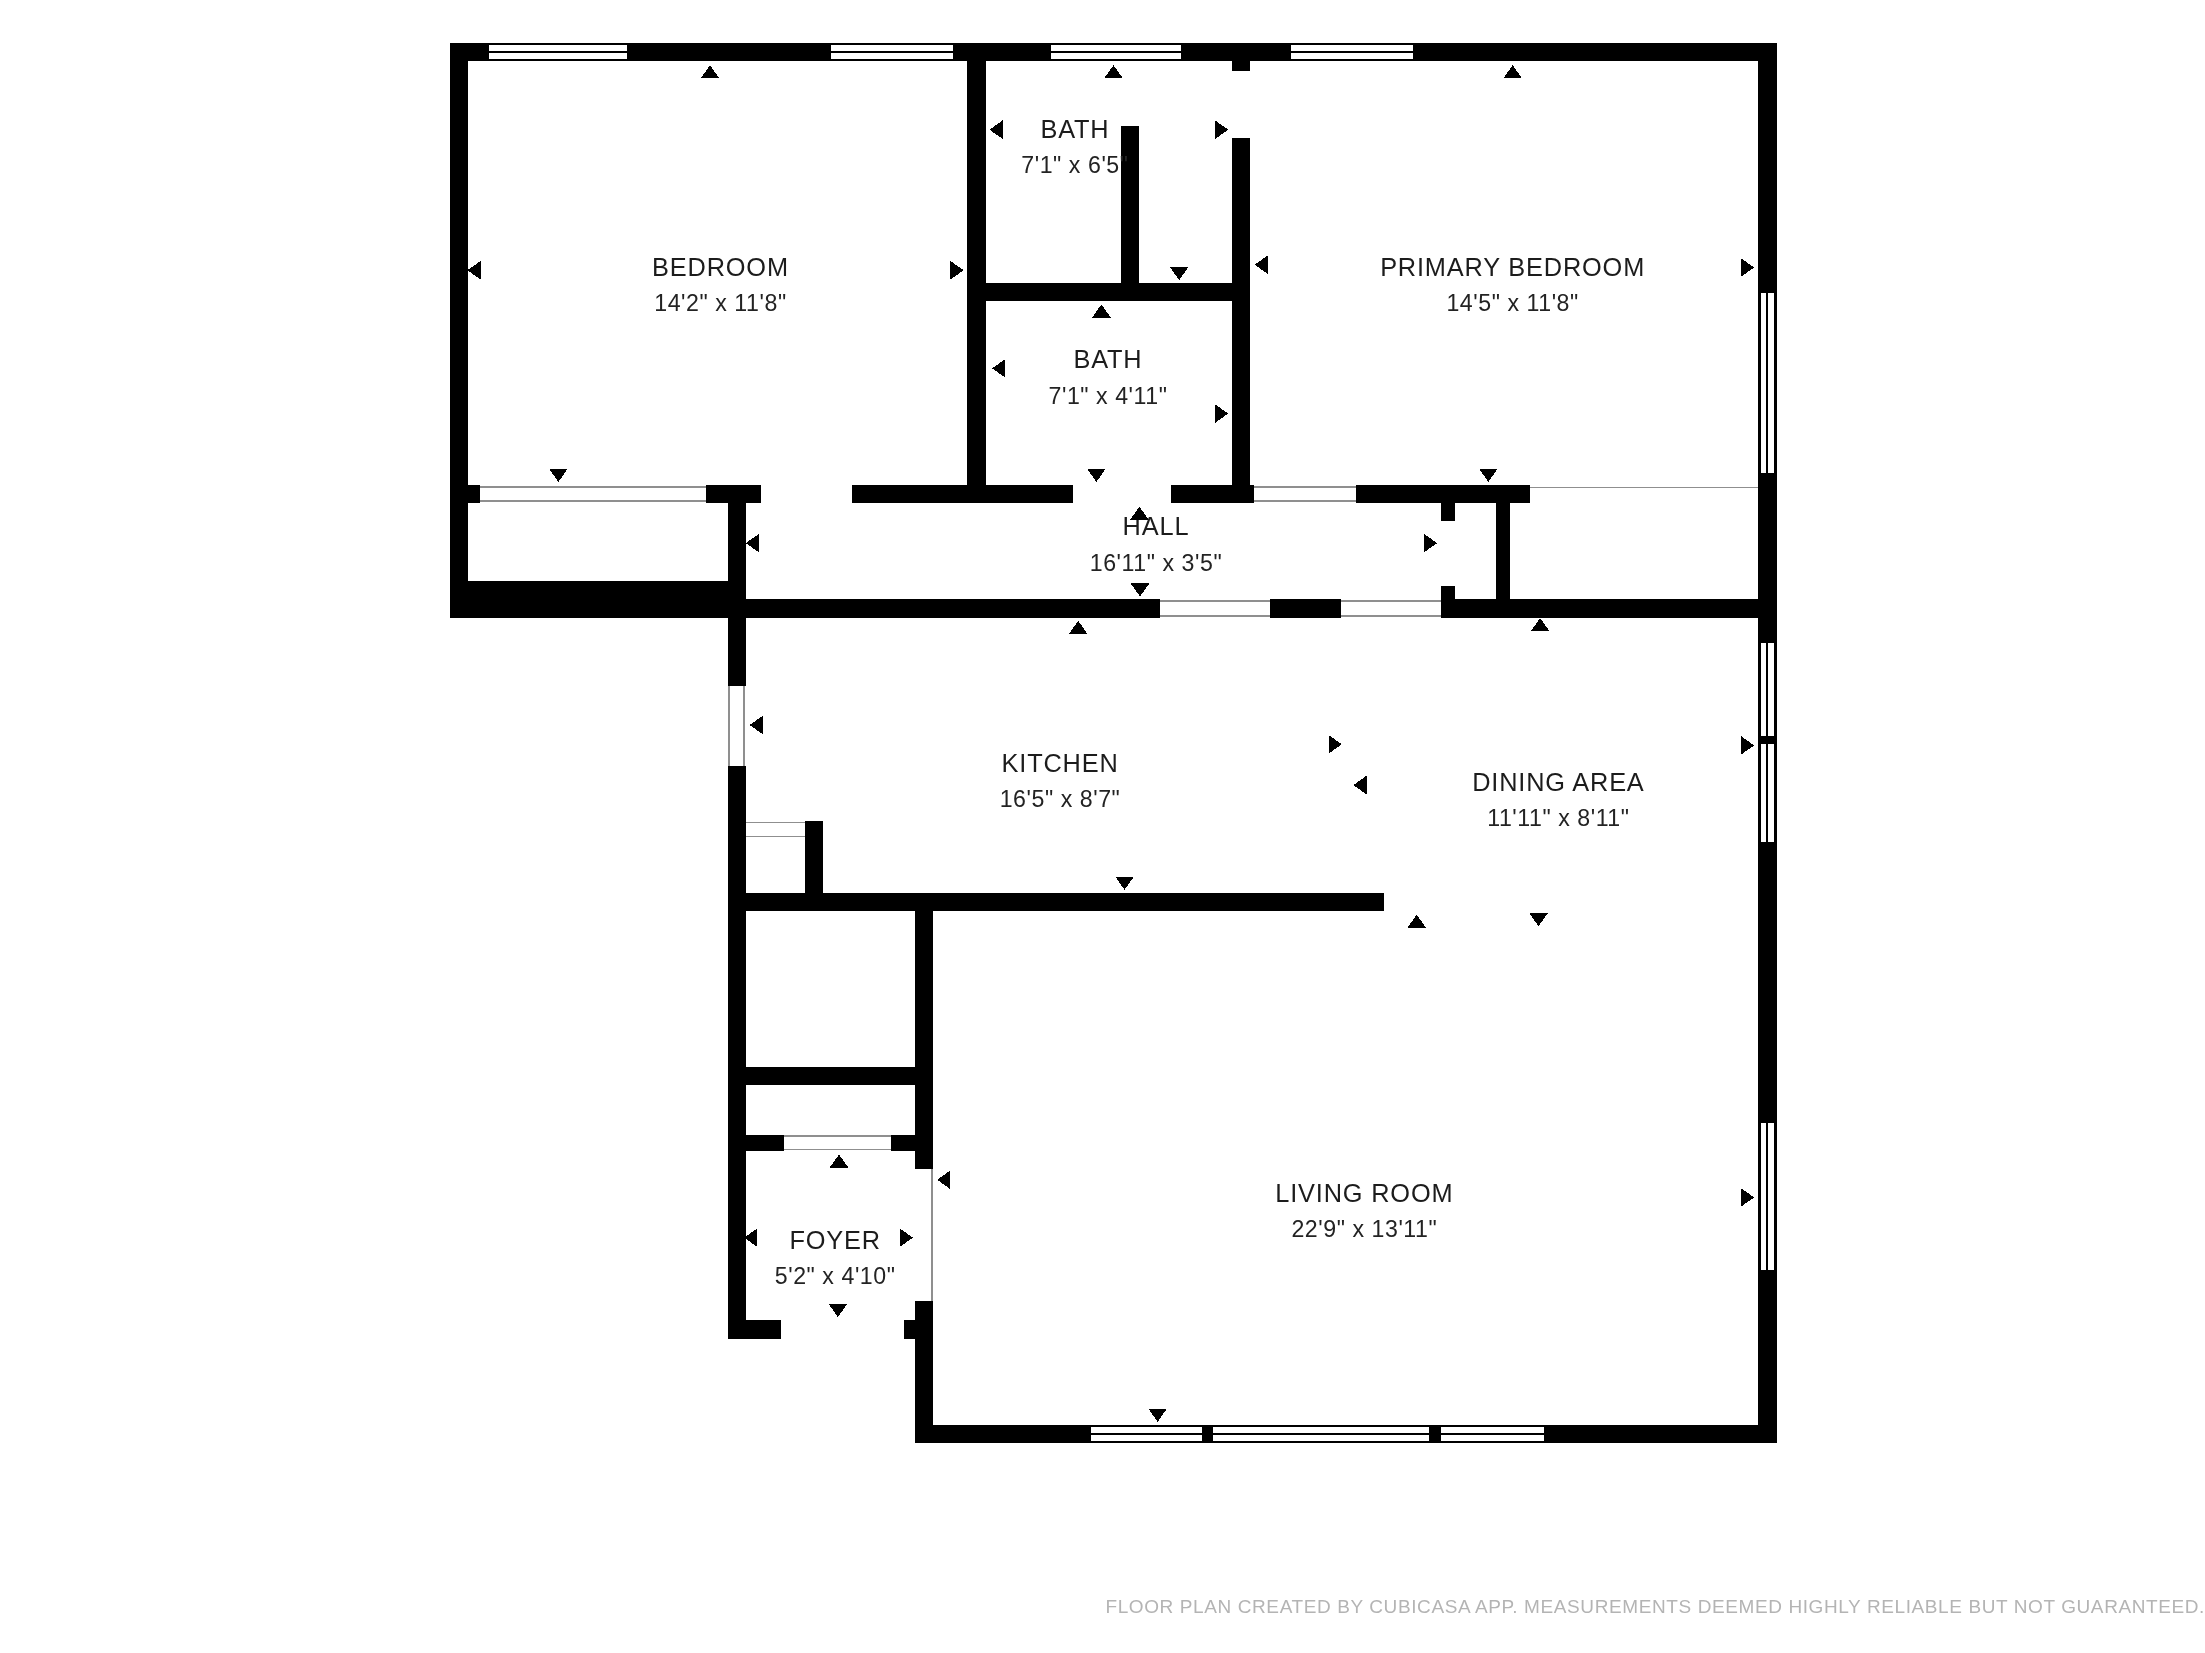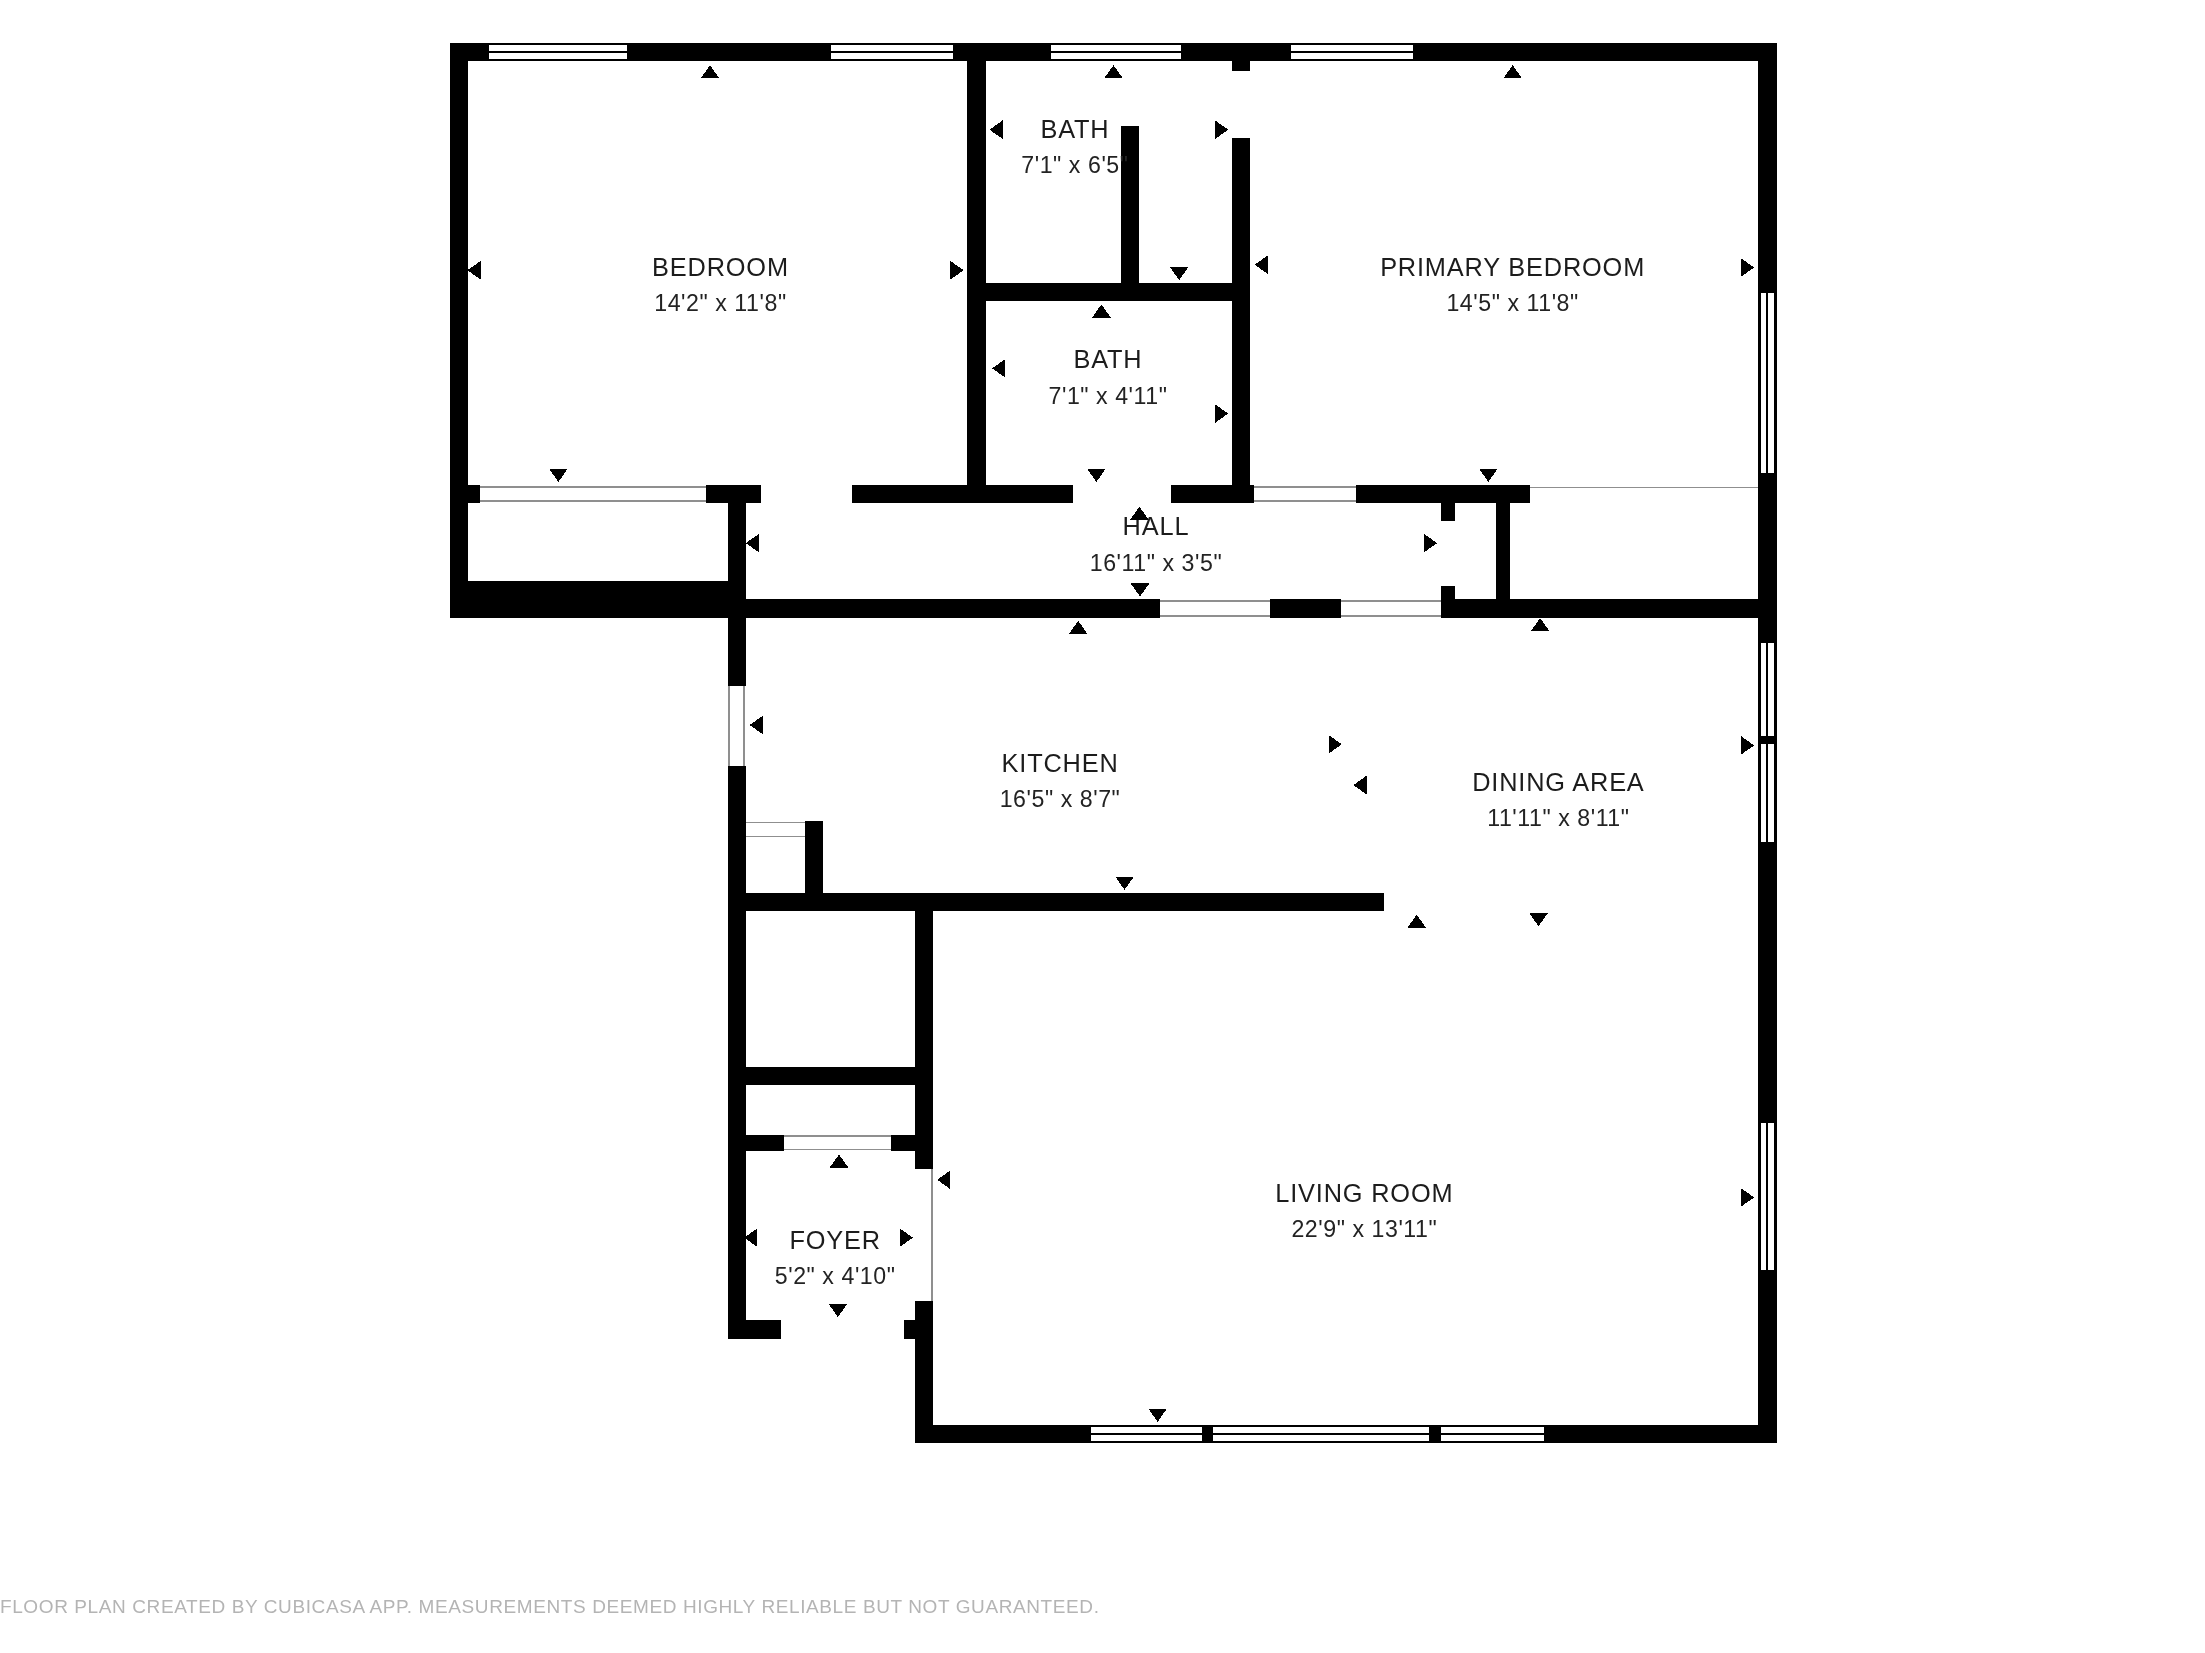--- a/index.html
+++ b/index.html
@@ -21,21 +21,21 @@
     fill:#1c1c1c;text-anchor:middle;
   }
   .room-dims{
     font-family:"Liberation Sans", sans-serif;
     font-size:42px;letter-spacing:1px;
     fill:#232323;text-anchor:middle;
   }
   .arrow{fill:#000000;}
   #footer{
     position:absolute;left:0;top:1596px;width:2205px;
-    text-align:left;
+    text-align:right;
     font-size:19px;letter-spacing:0.6px;
     color:#b4b4b4;
   }
 </style>
 </head>
 <body>
 
 <div id="stage">
   <svg viewBox="0 0 4000 3000" shape-rendering="crispEdges">
 

